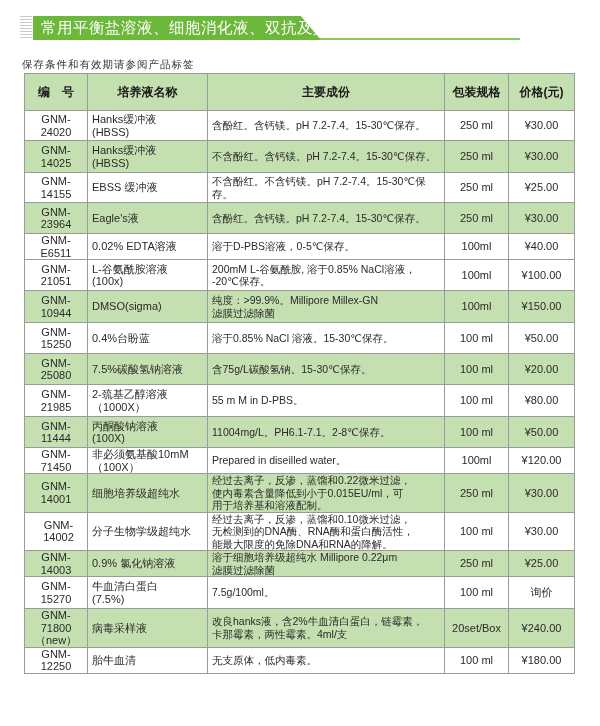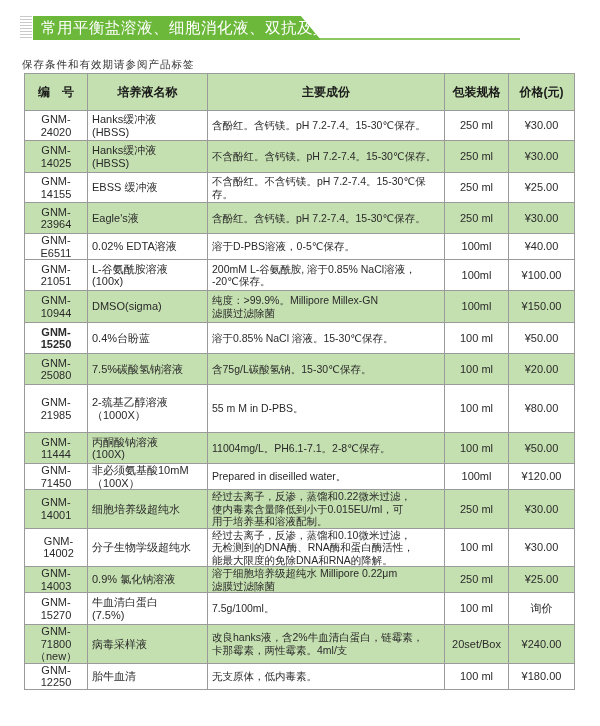--- a/index.html
+++ b/index.html
@@ -108,34 +108,34 @@
       </tr>
       <tr class="g" style="height: 32px;">
         <td class="code" style="white-space: pre-line;">GNM-10944</td>
         <td class="name" style="white-space: pre-line;">DMSO(sigma)</td>
         <td class="comp" style="white-space: pre-line;">纯度：&gt;99.9%。Millipore Millex-GN
 滤膜过滤除菌</td>
         <td class="pack" style="white-space: pre-line;">100ml</td>
         <td class="price" style="white-space: pre-line;">¥150.00</td>
       </tr>
       <tr class="w" style="height: 31px;">
-        <td class="code" style="white-space: pre-line; font-weight: bold;">GNM-15250</td>
+        <td class="code" style="white-space: pre-line;">GNM-15250</td>
         <td class="name" style="white-space: pre-line;">0.4%台盼蓝</td>
         <td class="comp" style="white-space: pre-line;">溶于0.85% NaCl 溶液。15-30℃保存。</td>
         <td class="pack" style="white-space: pre-line;">100 ml</td>
         <td class="price" style="white-space: pre-line;">¥50.00</td>
       </tr>
       <tr class="g" style="height: 31px;">
         <td class="code" style="white-space: pre-line;">GNM-25080</td>
         <td class="name" style="white-space: pre-line;">7.5%碳酸氢钠溶液</td>
         <td class="comp" style="white-space: pre-line;">含75g/L碳酸氢钠。15-30℃保存。</td>
         <td class="pack" style="white-space: pre-line;">100 ml</td>
         <td class="price" style="white-space: pre-line;">¥20.00</td>
       </tr>
-      <tr class="w" style="height: 48px;">
+      <tr class="w" style="height: 32px;">
         <td class="code" style="white-space: pre-line;">GNM-21985</td>
         <td class="name" style="white-space: pre-line;">2-巯基乙醇溶液
 （1000X）</td>
         <td class="comp" style="white-space: pre-line;">55 m M in D-PBS。</td>
         <td class="pack" style="white-space: pre-line;">100 ml</td>
         <td class="price" style="white-space: pre-line;">¥80.00</td>
       </tr>
       <tr class="g" style="height: 31px;">
         <td class="code" style="white-space: pre-line;">GNM-11444</td>
         <td class="name" style="white-space: pre-line;">丙酮酸钠溶液

